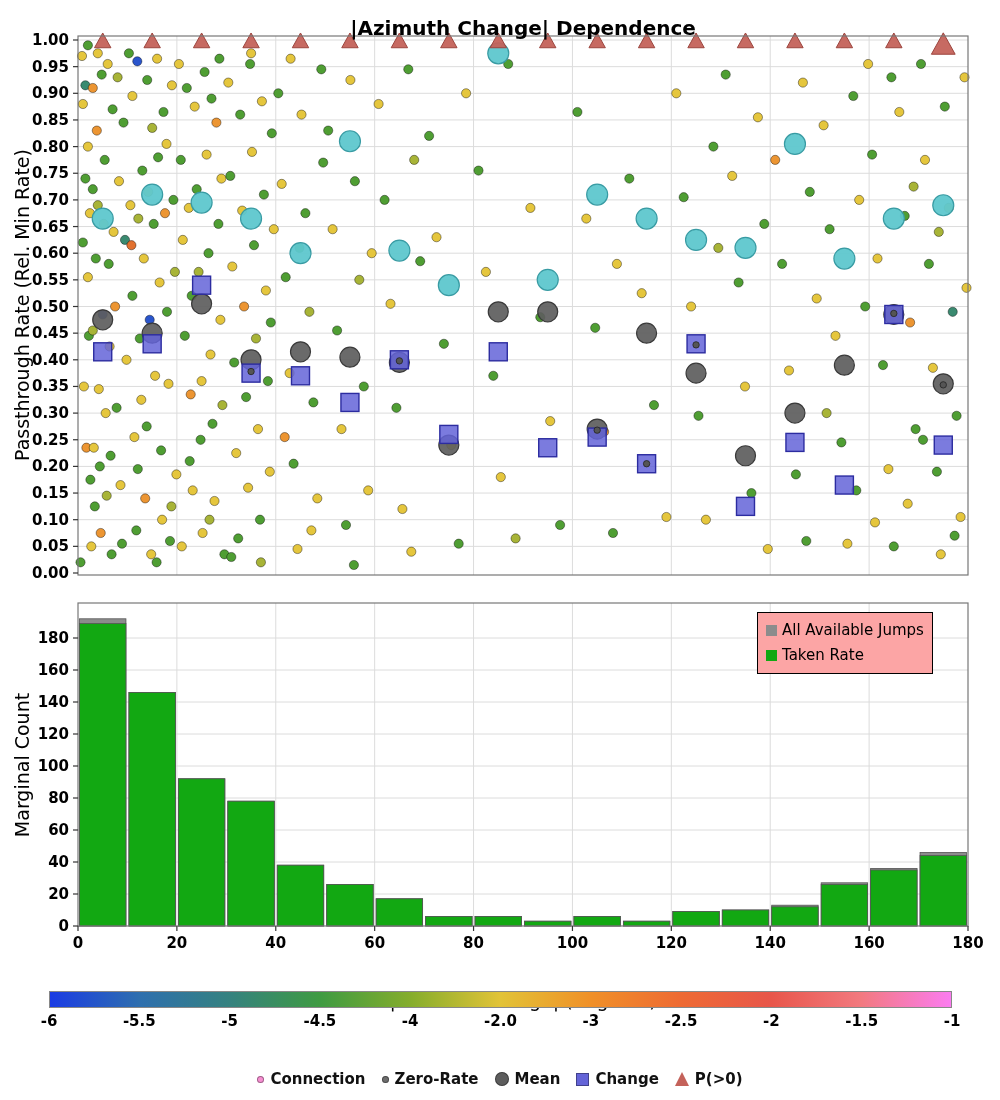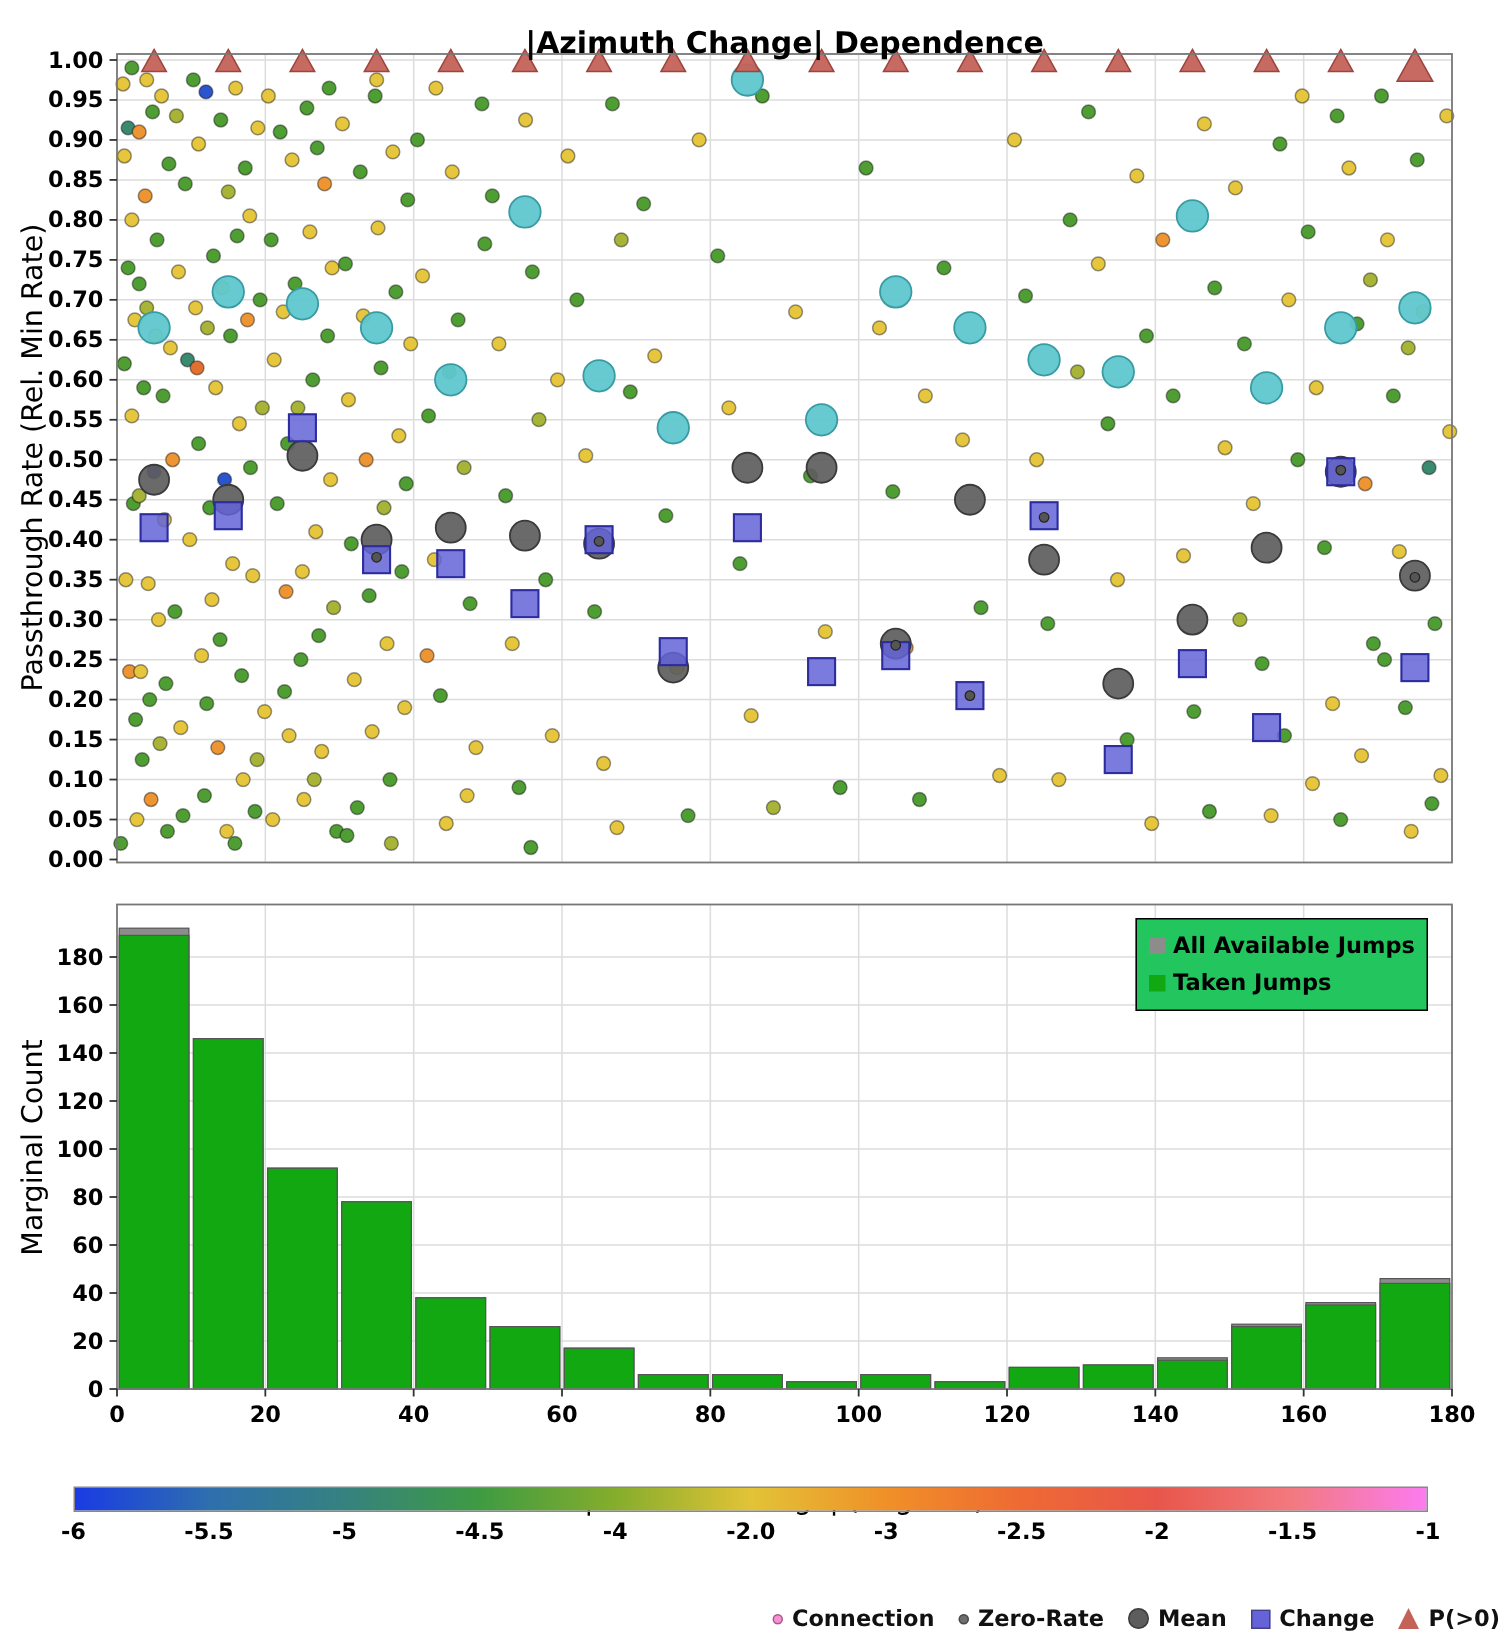--- a/index.html
+++ b/index.html
@@ -14,26 +14,26 @@
   .ylabel.bottom{left:22px;top:765px;}
   .xlabel{position:absolute;left:46px;top:942px;width:954px;text-align:center;
           font-size:19px;color:#000;margin-top:47px;}
   .cbar{position:absolute;left:49px;top:991px;width:903px;height:17px;
         border:1px solid #888;box-sizing:border-box;}
   #cb-ticks{position:absolute;left:0;top:1012px;width:1000px;height:20px;}
   #cb-ticks span{position:absolute;transform:translateX(-50%);font-size:15px;
                  font-weight:bold;color:#000;}
   .cbar-label{position:absolute;left:46px;top:1032px;width:954px;text-align:center;
               font-size:19px;color:#000;}
-  .legend-box{position:absolute;left:757px;top:612px;background:#22c55e;
-              border:1.6px solid #000;padding:5px 8px;font-size:15px;font-weight:bold;color:#000;}
+  .legend-box{position:absolute;left:757px;top:612px;background:#fca5a5;
+              border:1.6px solid #000;padding:5px 8px;font-size:15px;font-weight:normal;color:#000;}
   .legend-row{display:flex;align-items:center;gap:5px;line-height:25px;}
   .sw{display:inline-block;width:11px;height:11px;}
   .mlegend{position:absolute;left:0;top:1070px;width:1000px;display:flex;
-           justify-content:flex-end;align-items:center;gap:16px;font-size:15px;
+           justify-content:center;align-items:center;gap:16px;font-size:15px;
            font-weight:bold;color:#111;}
   .mlegend .item{display:flex;align-items:center;gap:6px;white-space:nowrap;}
   .mk{display:inline-block;flex:none;}
 </style>
 </head>
 <body>
 
 <div class="page">
   <svg id="chart" width="1000" height="1100">
       <g>
@@ -601,21 +601,21 @@
       <span style="left: 861.7px;">-1.5</span>
       <span style="left: 952px;">-1</span>
     </div>
   <div class="legend-box">
     <div class="legend-row">
       <span class="sw" id="sw-all" style="background: rgb(140, 140, 140);"></span>
       <span>All Available Jumps</span>
     </div>
     <div class="legend-row">
       <span class="sw" id="sw-taken" style="background: rgb(18, 168, 18);"></span>
-      <span>Taken Jumps</span>
+      <span>Taken Rate</span>
     </div>
   </div>
   <div class="mlegend" id="mlegend">
       <span class="item">
         <span class="mk" style="width: 7px; height: 7px; background: rgb(247, 143, 210); border-radius: 50%; box-shadow: rgba(0, 0, 0, 0.35) 0px 0px 0px 1px inset;"></span>
         <span>Connection</span>
       </span>
       <span class="item">
         <span class="mk" style="width: 7px; height: 7px; background: rgb(110, 110, 110); border-radius: 50%; box-shadow: rgba(0, 0, 0, 0.35) 0px 0px 0px 1px inset;"></span>
         <span>Zero-Rate</span>

